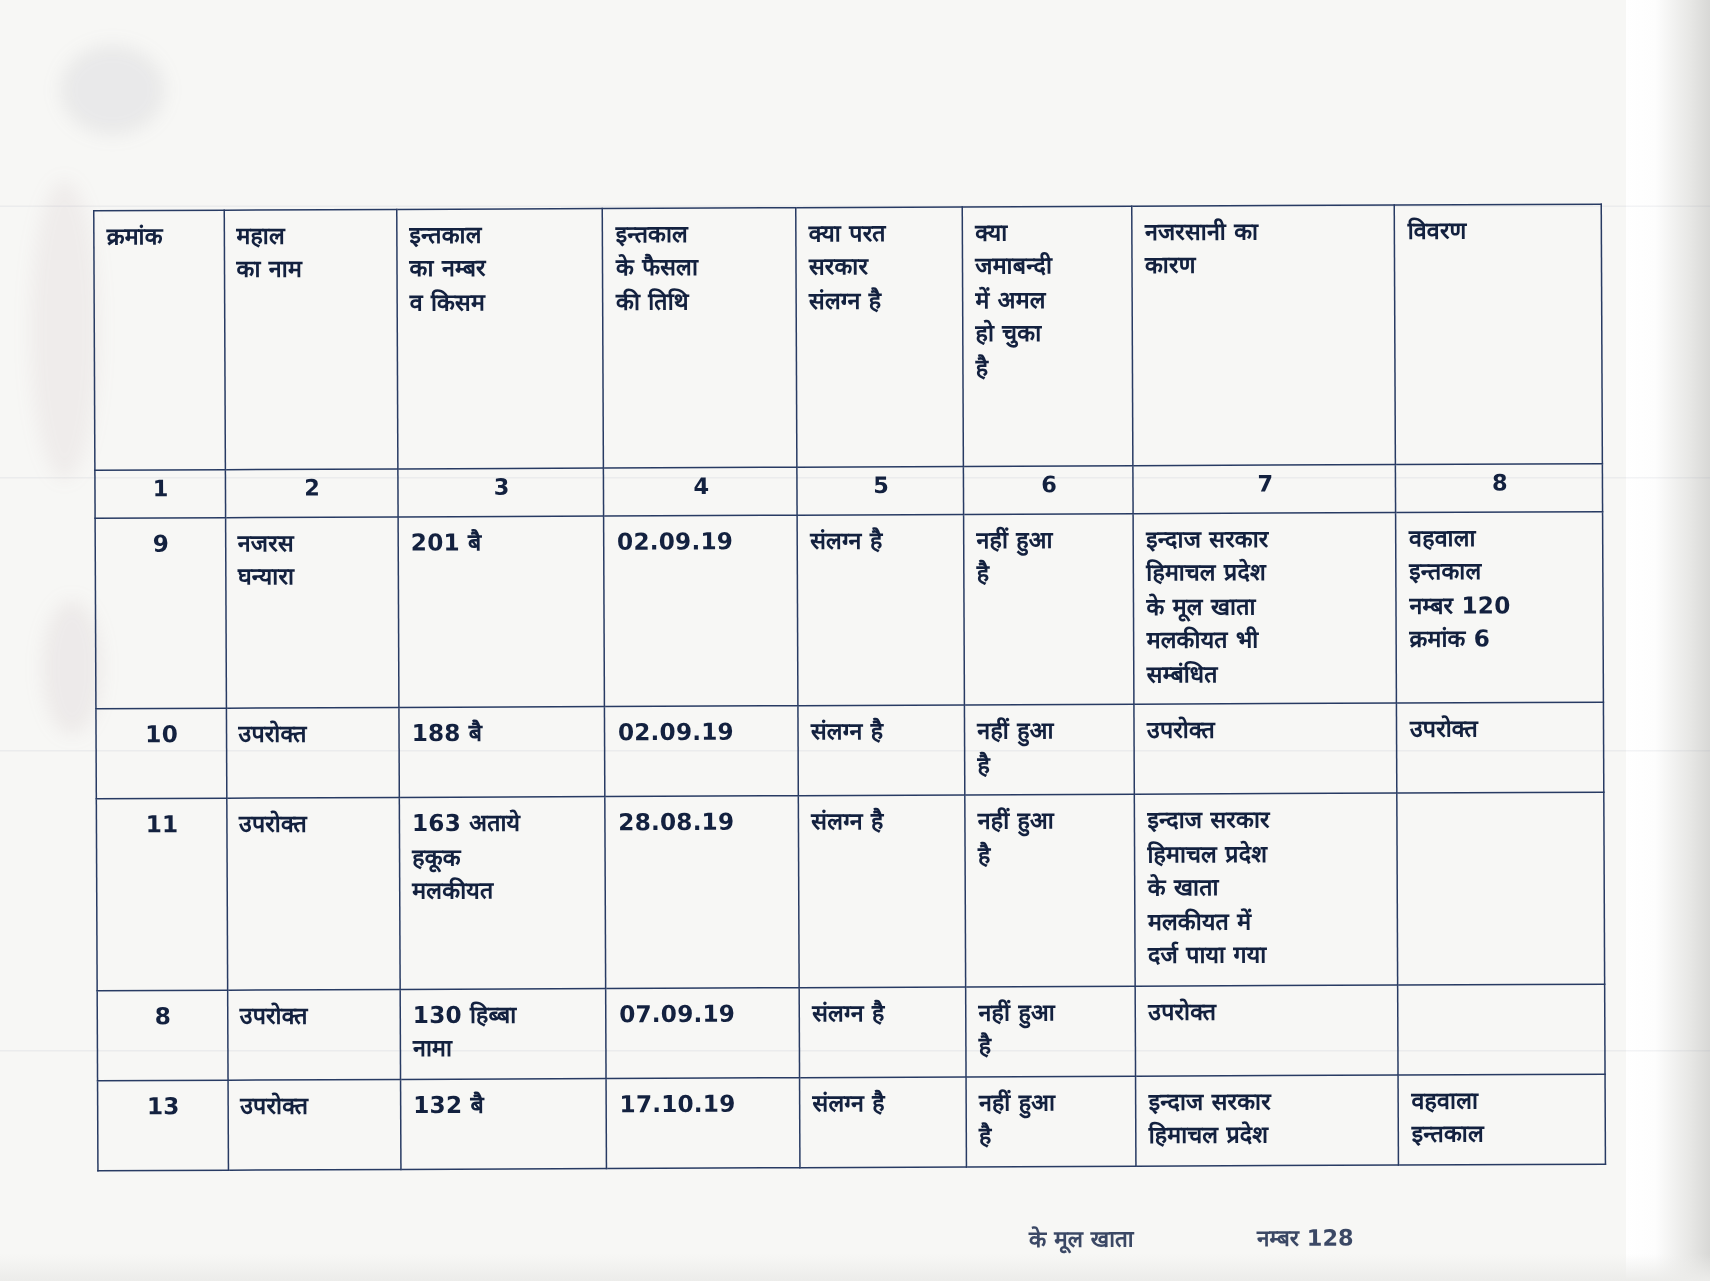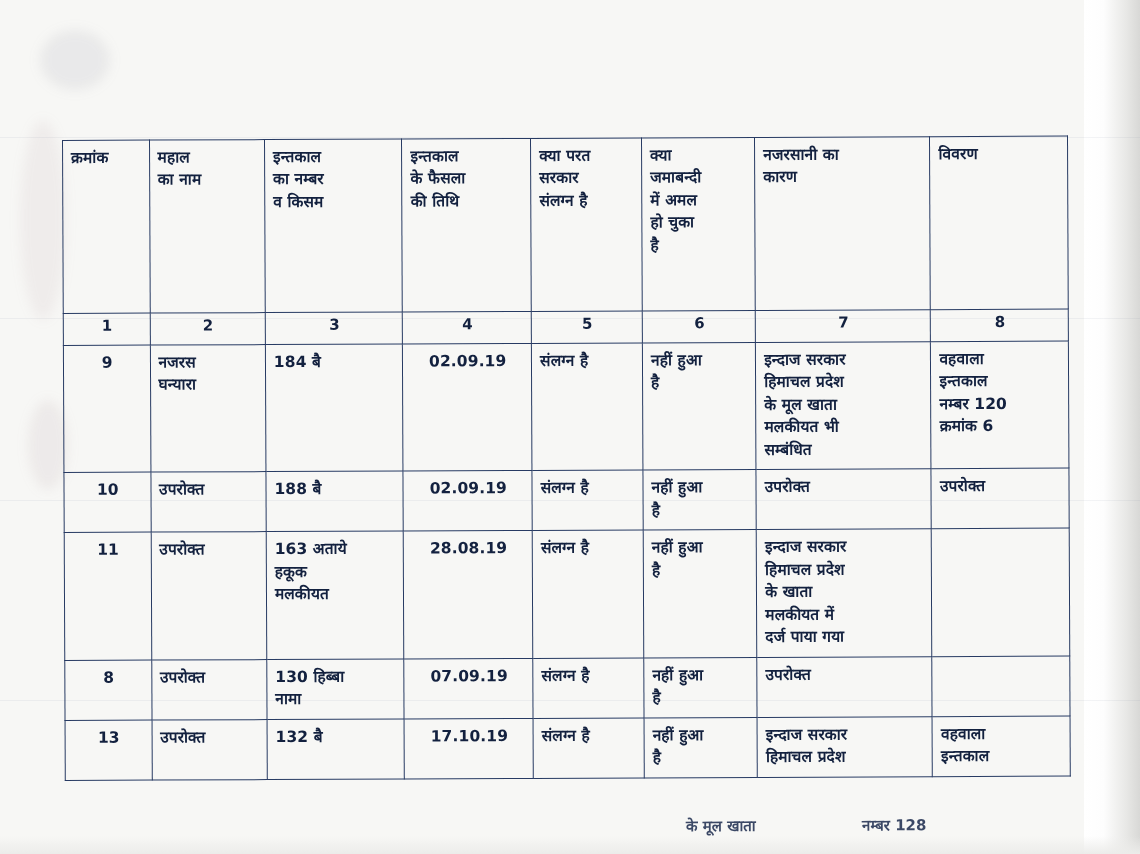--- a/index.html
+++ b/index.html
@@ -92,21 +92,21 @@
     font-size: 16px;
     line-height: 1.5;
   }
   tr.numrow td {
     text-align: center;
     height: 26px;
     padding-top: 2px;
     padding-bottom: 3px;
     font-size: 15px;
   }
-  td.center { text-align: center; }
+  td.center { text-align: left; }
   td.num { text-align: center; }
   .linegrp span { display: block; }
 
   
   #table-wrap, #table-wrap * {
     text-rendering: geometricPrecision;
   }
 
   
   #table-wrap {
@@ -125,21 +125,21 @@
     width: 1006px;
     color: #1b2a4d;
     font-family: "DejaVu Sans", sans-serif;
     font-weight: 700;
     font-size: 15px;
     transform: rotate(-0.25deg);
     transform-origin: 0 0;
     opacity: 0.85;
   }
   .tail .cellA { position: absolute; left: 624px; top: 0; width: 160px; }
-  .tail .cellB { position: absolute; left: 800px; top: 0; width: 150px; }
+  .tail .cellB { position: absolute; left: 776px; top: 0; width: 150px; }
 </style>
 </head>
 <body>
 
 <div id="page">
 
   <div class="edge-right"></div>
   <div class="edge-bottom"></div>
 
   <div class="smudge smudge-a"></div>
@@ -236,21 +236,21 @@
         <tr>
           <td class="num">9</td>
           <td>
             <span class="linegrp">
               <span>नजरस</span>
               <span>घन्यारा</span>
             </span>
           </td>
           <td>
             <span class="linegrp">
-              <span>184 बै</span>
+              <span>201 बै</span>
             </span>
           </td>
           <td class="center">
             <span class="linegrp">
               <span>02.09.19</span>
             </span>
           </td>
           <td>
             <span class="linegrp">
               <span>संलग्न है</span>

